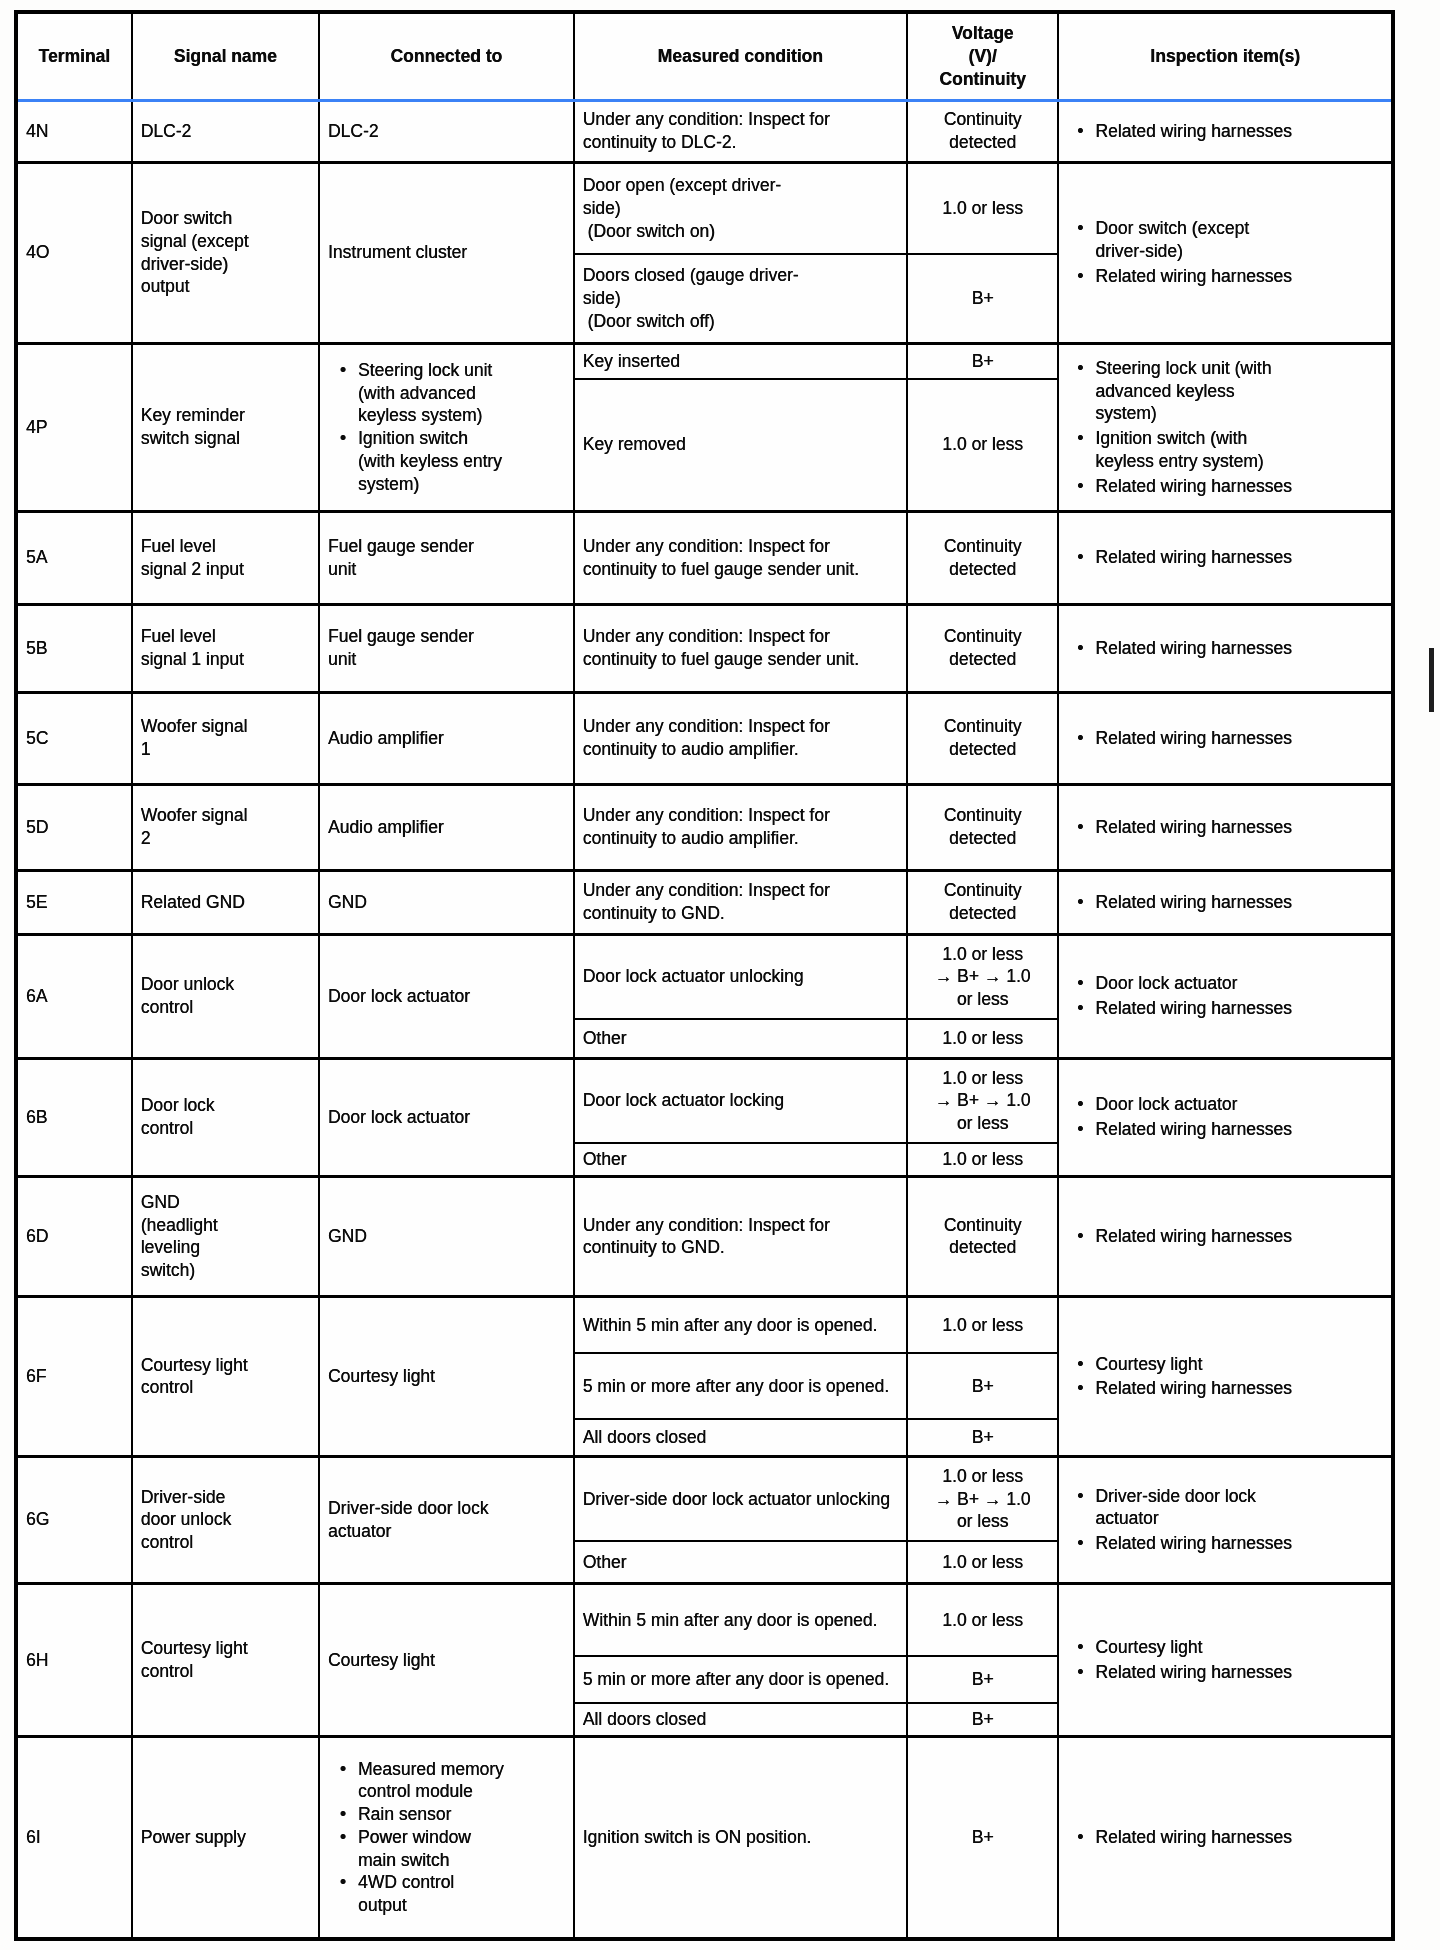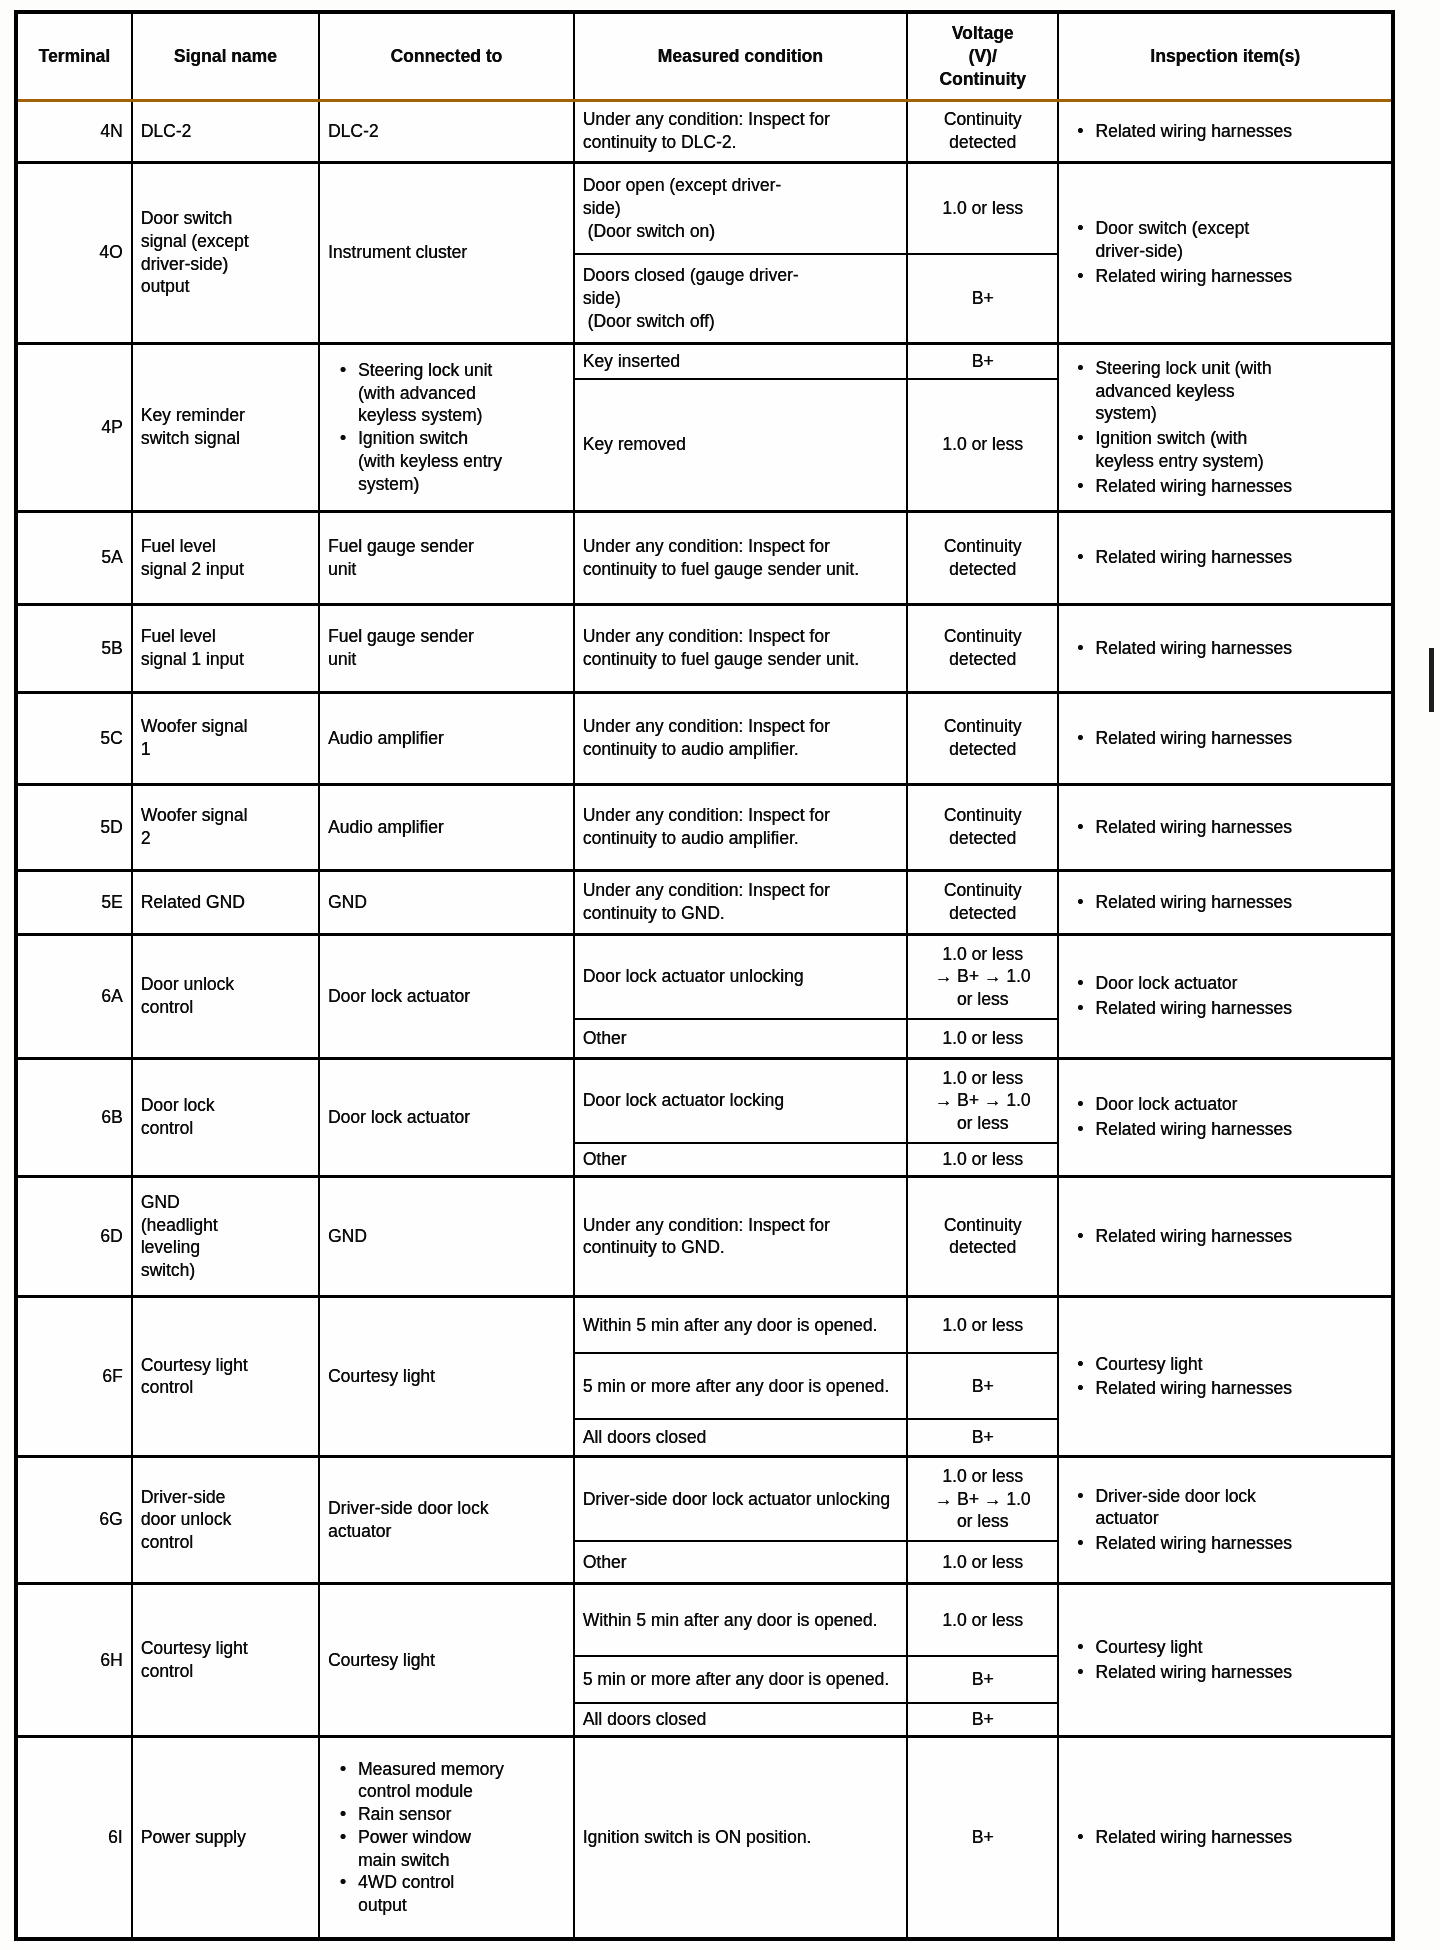--- a/index.html
+++ b/index.html
@@ -21,28 +21,28 @@
     background:#fefefe;
   }
   th, td {
     border:2px solid #000;
     padding:4px 8px;
     vertical-align:middle;
     font-size:17.5px;
     line-height:1.3;
   }
   thead th {
-    border-bottom:3px solid #a16207;
+    border-bottom:3px solid #3b82f6;
     font-weight:bold;
     text-align:center;
     white-space:pre-line;
     padding:4px 2px;
   }
   tr.group-start > td { border-top:3px solid #000; }
-  .c-term { text-align:right; }
+  .c-term { text-align:left; }
   .c-sig  { white-space:pre-line; }
   .c-volt { text-align:center; white-space:pre-line; }
   .c-cond { white-space:pre-wrap; }
   .c-cond b { font-weight:normal; }
   .c-insp { padding-left:6px; }
   .conn-text { white-space:pre-line; }
   .bul { display:flex; align-items:flex-start; }
   .bul .dot { flex:0 0 30px; text-align:center; }
   .bul .txt { flex:1 1 auto; white-space:pre-line; }
   .c-insp .bul { margin:2px 0; }

